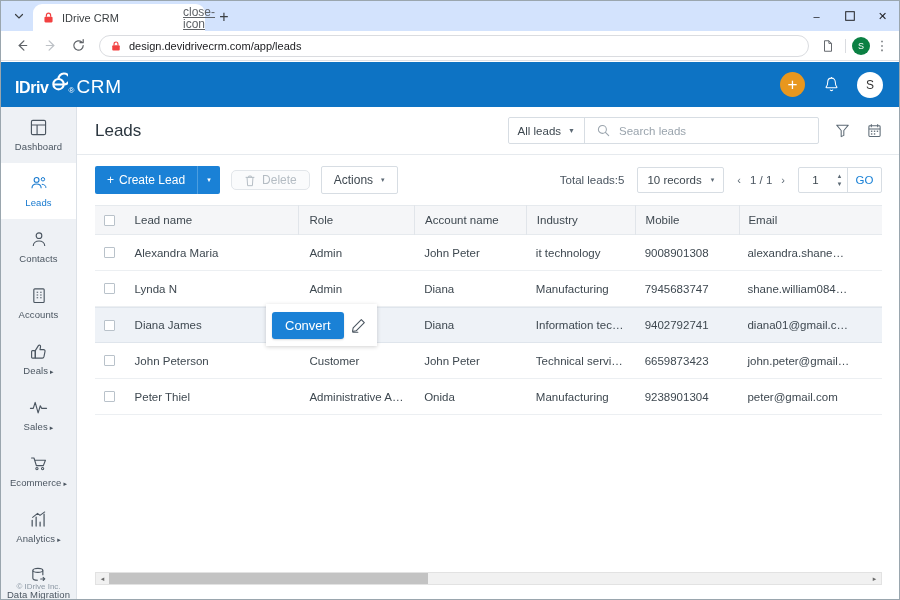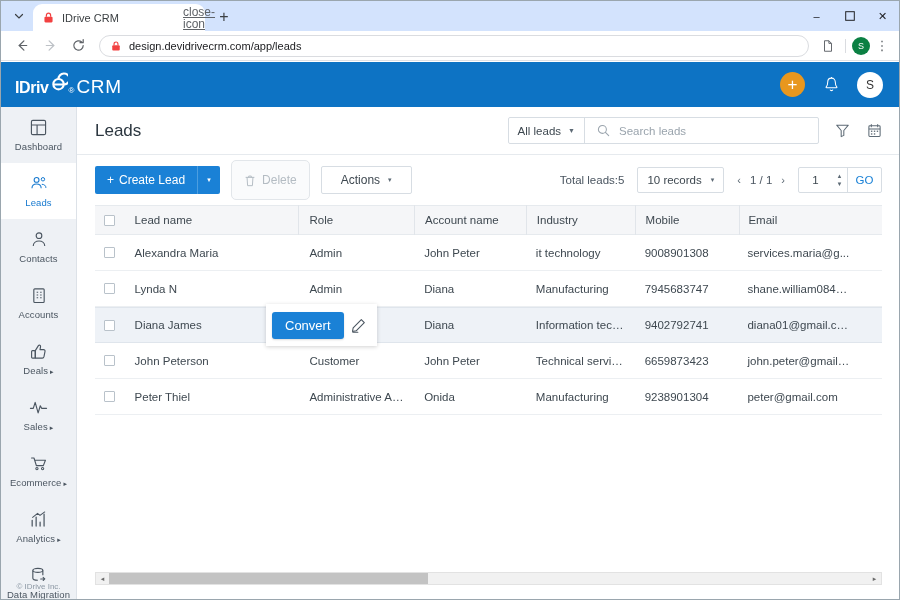--- a/index.html
+++ b/index.html
@@ -175,27 +175,27 @@
     display: flex; align-items: center; gap: 5px;
     padding: 0 12px; border-radius: 2px 0 0 2px;
   }
   .btn-create-caret {
     background: #1a81d6; color: #fff;
     width: 23px; border-radius: 0 2px 2px 0;
     border-left: 1px solid #4c9ee0;
     display: flex; align-items: center; justify-content: center;
   }
   .btn-delete {
-    height: 40px; display: flex; align-items: center; gap: 6px;
+    height: 20px; display: flex; align-items: center; gap: 6px;
     padding: 0 12px; border: 1px solid #e2e6ea; border-radius: 5px;
     background: #fafbfc; color: #b4bcc3; font-size: 12px;
   }
   .btn-actions {
     height: 28px; display: flex; align-items: center; gap: 8px;
-    padding: 0 19px; border: 1px solid #d7dde3; border-radius: 2px;
+    padding: 0 12px; border: 1px solid #d7dde3; border-radius: 2px;
     background: #fff; color: #3e4850; font-size: 12px;
   }
   .ab-right { display: flex; align-items: center; gap: 13px; }
   .total-leads { font-size: 11.5px; color: #4a5560; }
   .records-sel {
     height: 26px; display: flex; align-items: center; gap: 9px;
     padding: 0 9px; border: 1px solid #d7dde3; border-radius: 2px;
     font-size: 11.5px; color: #3e4850;
   }
   .pager { display: flex; align-items: center; gap: 9px; font-size: 11.5px; color: #4a5560; }
@@ -582,21 +582,21 @@
 
       <div class="trow">
         <div class="cell c-chk">
             <span class="chk"></span>
           </div>
         <div class="cell c-name">Alexandra Maria</div>
         <div class="cell c-role">Admin</div>
         <div class="cell c-acct">John Peter</div>
         <div class="cell c-ind">it technology</div>
         <div class="cell c-mob">9008901308</div>
-        <div class="cell c-mail">services.maria@g...</div>
+        <div class="cell c-mail">alexandra.shane@g...</div>
         <div class="cell c-end"></div>
       </div>
 
       <div class="trow">
         <div class="cell c-chk">
             <span class="chk"></span>
           </div>
         <div class="cell c-name">Lynda N</div>
         <div class="cell c-role">Admin</div>
         <div class="cell c-acct">Diana</div>

